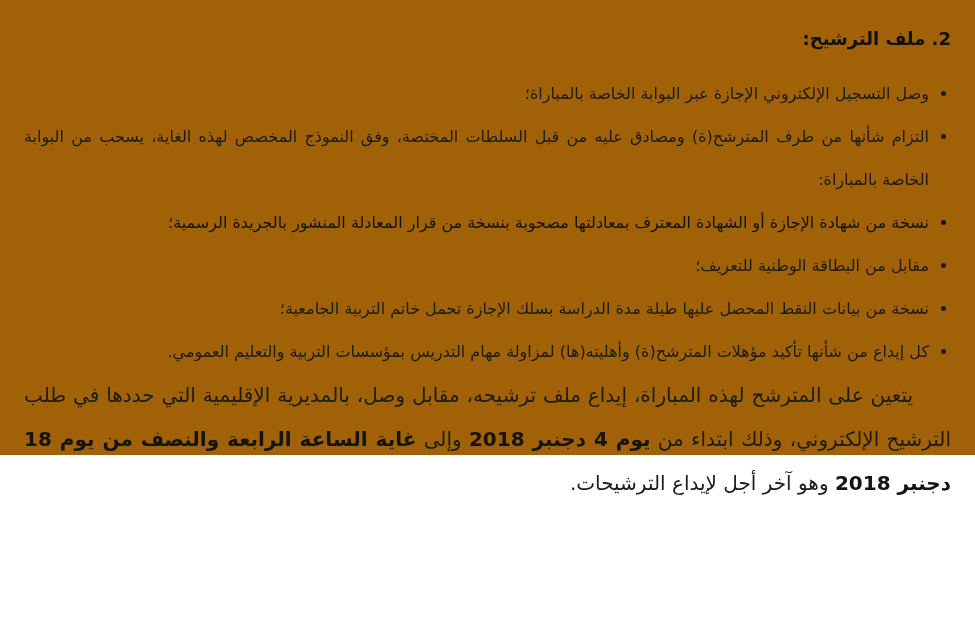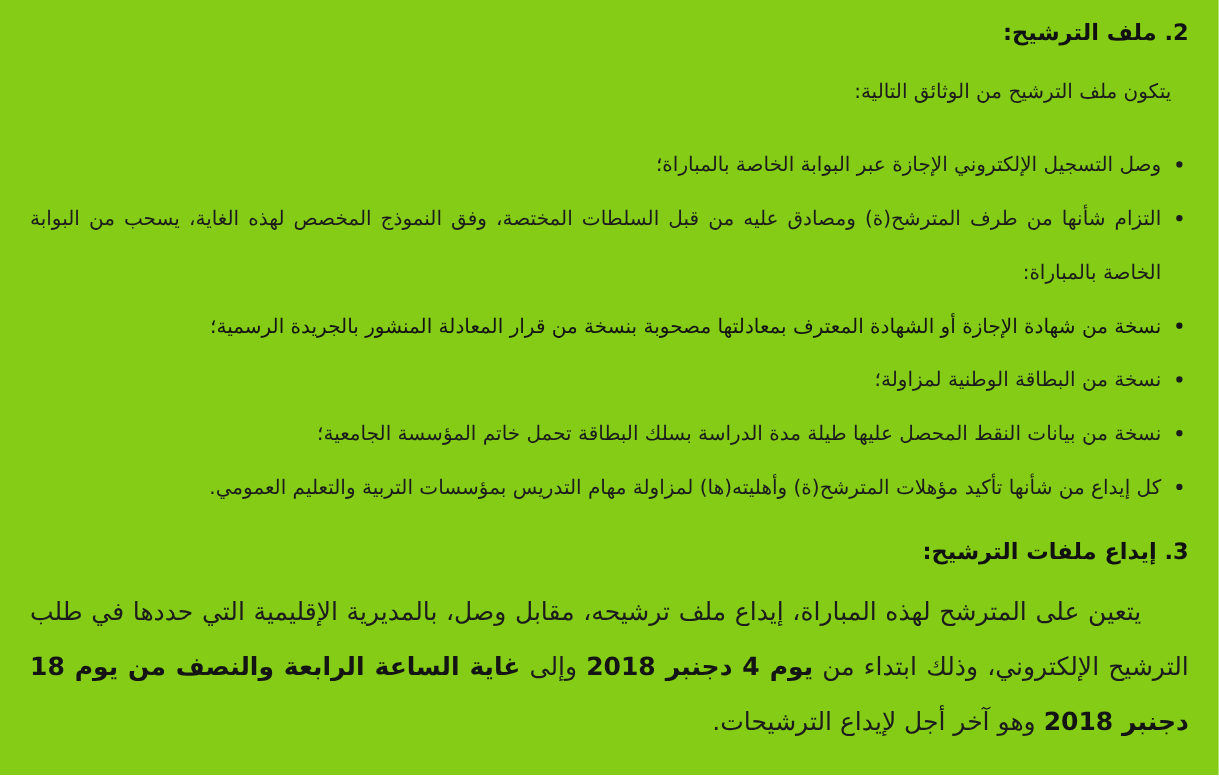--- a/index.html
+++ b/index.html
@@ -11,23 +11,23 @@
     width: 975px;
     height: 624px;
     overflow: hidden;
     direction: rtl;
     font-family: "DejaVu Sans", sans-serif;
     color: #1c1c1c;
   }
   .page {
     box-sizing: border-box;
     width: 975px;
-    height: 620px;
-    padding: 12px 24px 0 24px;
-    background: #84cc16;
+    height: 455px;
+    padding: 24px 24px 0 24px;
+    background: #a16207;
   }
   .section-heading {
     font-size: 18px;
     font-weight: bold;
     color: #111111;
     line-height: 30px;
     margin: 0 0 18px 0;
   }
   .intro {
     font-size: 16px;
@@ -63,28 +63,26 @@
     color: #141414;
   }
 </style>
 </head>
 <body>
 
 <div class="page">
 
   <h2 class="section-heading">2. ملف الترشيح:</h2>
 
-  <p class="intro">يتكون ملف الترشيح من الوثائق التالية:</p>
 
   <ul class="doc-list">
     <li>وصل التسجيل الإلكتروني الإجازة عبر البوابة الخاصة بالمباراة؛</li>
     <li>التزام شأنها من طرف المترشح(ة) ومصادق عليه من قبل السلطات المختصة، وفق النموذج المخصص لهذه الغاية، يسحب من البوابة الخاصة بالمباراة:</li>
     <li class="bold">نسخة من شهادة الإجازة أو الشهادة المعترف بمعادلتها مصحوبة بنسخة من قرار المعادلة المنشور بالجريدة الرسمية؛</li>
-    <li>نسخة من البطاقة الوطنية لمزاولة؛</li>
-    <li>نسخة من بيانات النقط المحصل عليها طيلة مدة الدراسة بسلك البطاقة تحمل خاتم المؤسسة الجامعية؛</li>
+    <li>مقابل من البطاقة الوطنية للتعريف؛</li>
+    <li>نسخة من بيانات النقط المحصل عليها طيلة مدة الدراسة بسلك الإجازة تحمل خاتم التربية الجامعية؛</li>
     <li>كل إيداع من شأنها تأكيد مؤهلات المترشح(ة) وأهليته(ها) لمزاولة مهام التدريس بمؤسسات التربية والتعليم العمومي.</li>
   </ul>
 
-  <h2 class="section-heading heading-deposit">3. إيداع ملفات الترشيح:</h2>
 
   <p class="para"><span>يتعين على المترشح لهذه المباراة، إيداع ملف ترشيحه، مقابل وصل، بالمديرية الإقليمية التي حددها في طلب الترشيح الإلكتروني، وذلك ابتداء من </span><span class="b">يوم 4 دجنبر 2018</span><span> وإلى </span><span class="b">غاية الساعة الرابعة والنصف من يوم 18 دجنبر 2018</span><span> وهو آخر أجل لإيداع الترشيحات.</span></p>
 
 </div>
 
 </body></html>

